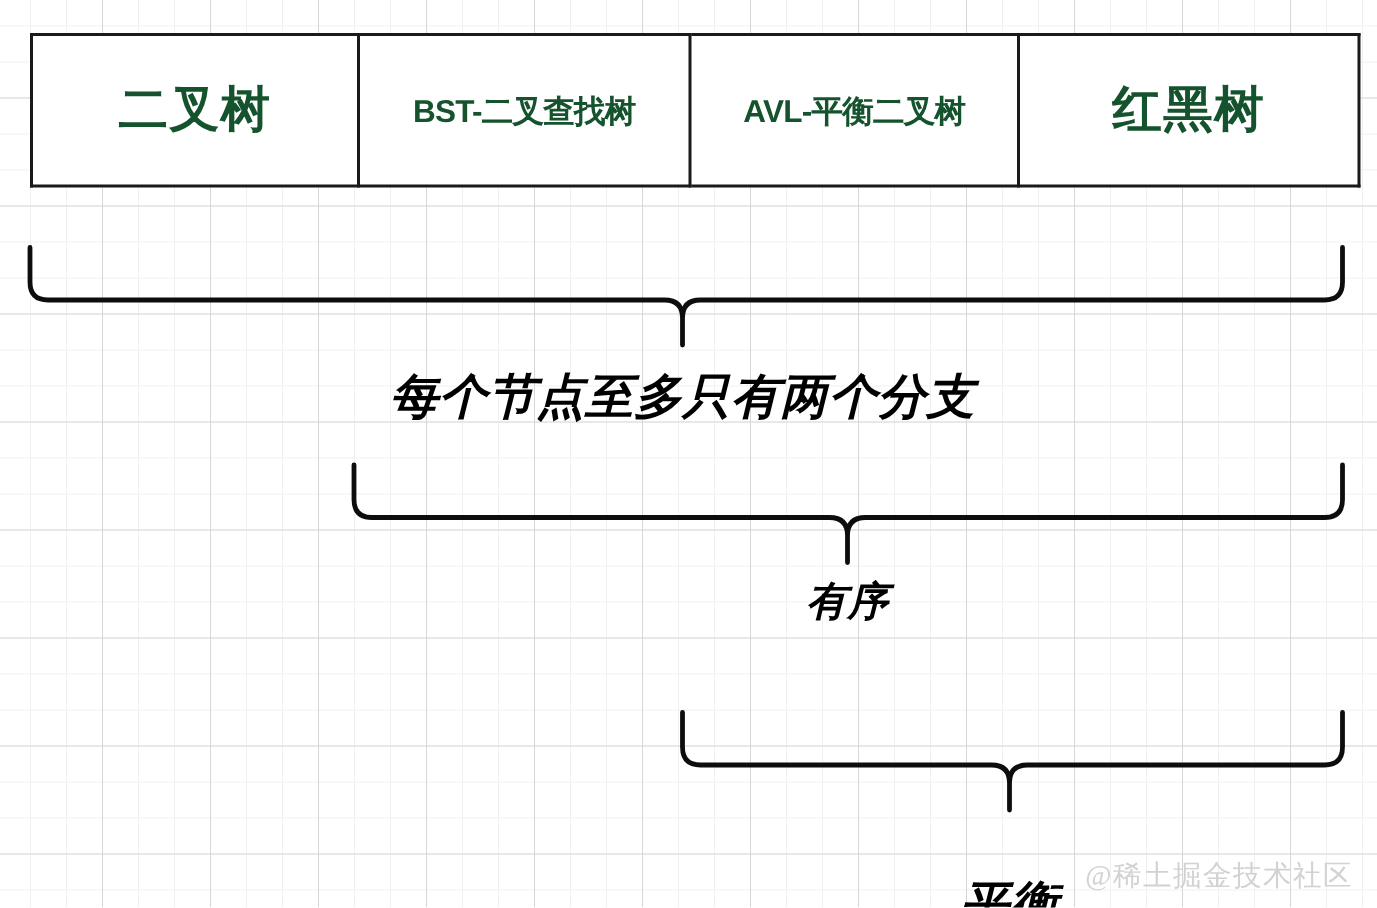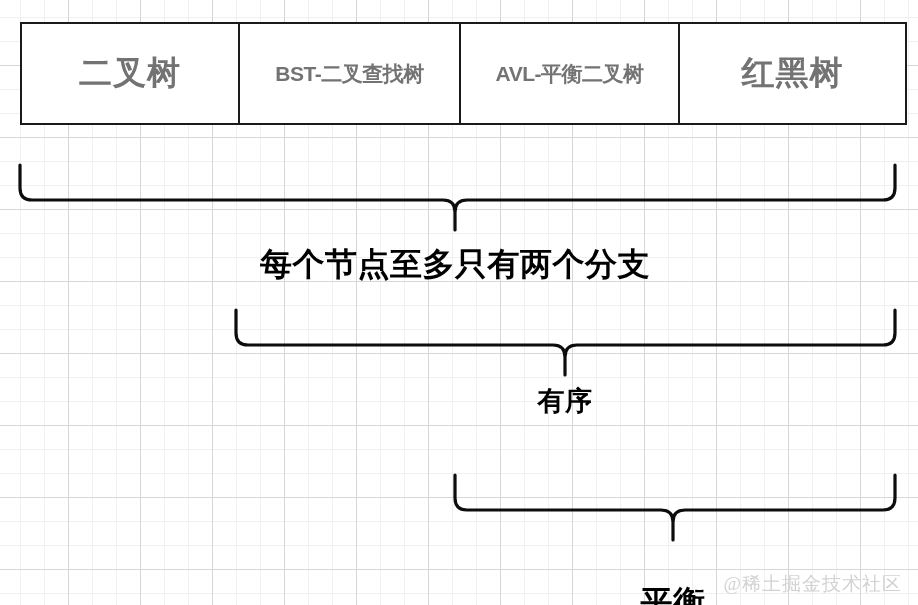--- a/index.html
+++ b/index.html
@@ -45,21 +45,21 @@
     height: 103px;
     border-collapse: collapse;
     table-layout: fixed;
     z-index: 2;
     background: #ffffff;
   }
   #type-table td {
     border: 2px solid #1a1a1a;
     text-align: center;
     vertical-align: middle;
-    color: #737373;
+    color: #14532d;
     font-weight: bold;
     white-space: nowrap;
     padding: 0;
     overflow: hidden;
   }
   td.cell-wide { font-size: 21px; letter-spacing: -0.5px; }
   td.cell-plain { font-size: 33px; letter-spacing: 1px; }
 
   
   #brace-layer {
@@ -72,20 +72,21 @@
 
   
   .brace-label {
     position: absolute;
     color: #000000;
     font-weight: bold;
     white-space: nowrap;
     transform: translateX(-50%);
     z-index: 2;
     letter-spacing: 0.5px;
+    font-style: italic;
   }
   #label-branches { left: 455px; top: 243px; font-size: 32px; }
   #label-ordered  { left: 565px; top: 383px; font-size: 27px; }
   #label-balanced { left: 673px; top: 553px; font-size: 32px; margin-top: 28px; }
 
   
   #watermark {
     position: absolute;
     right: 16px;
     bottom: 8px;

